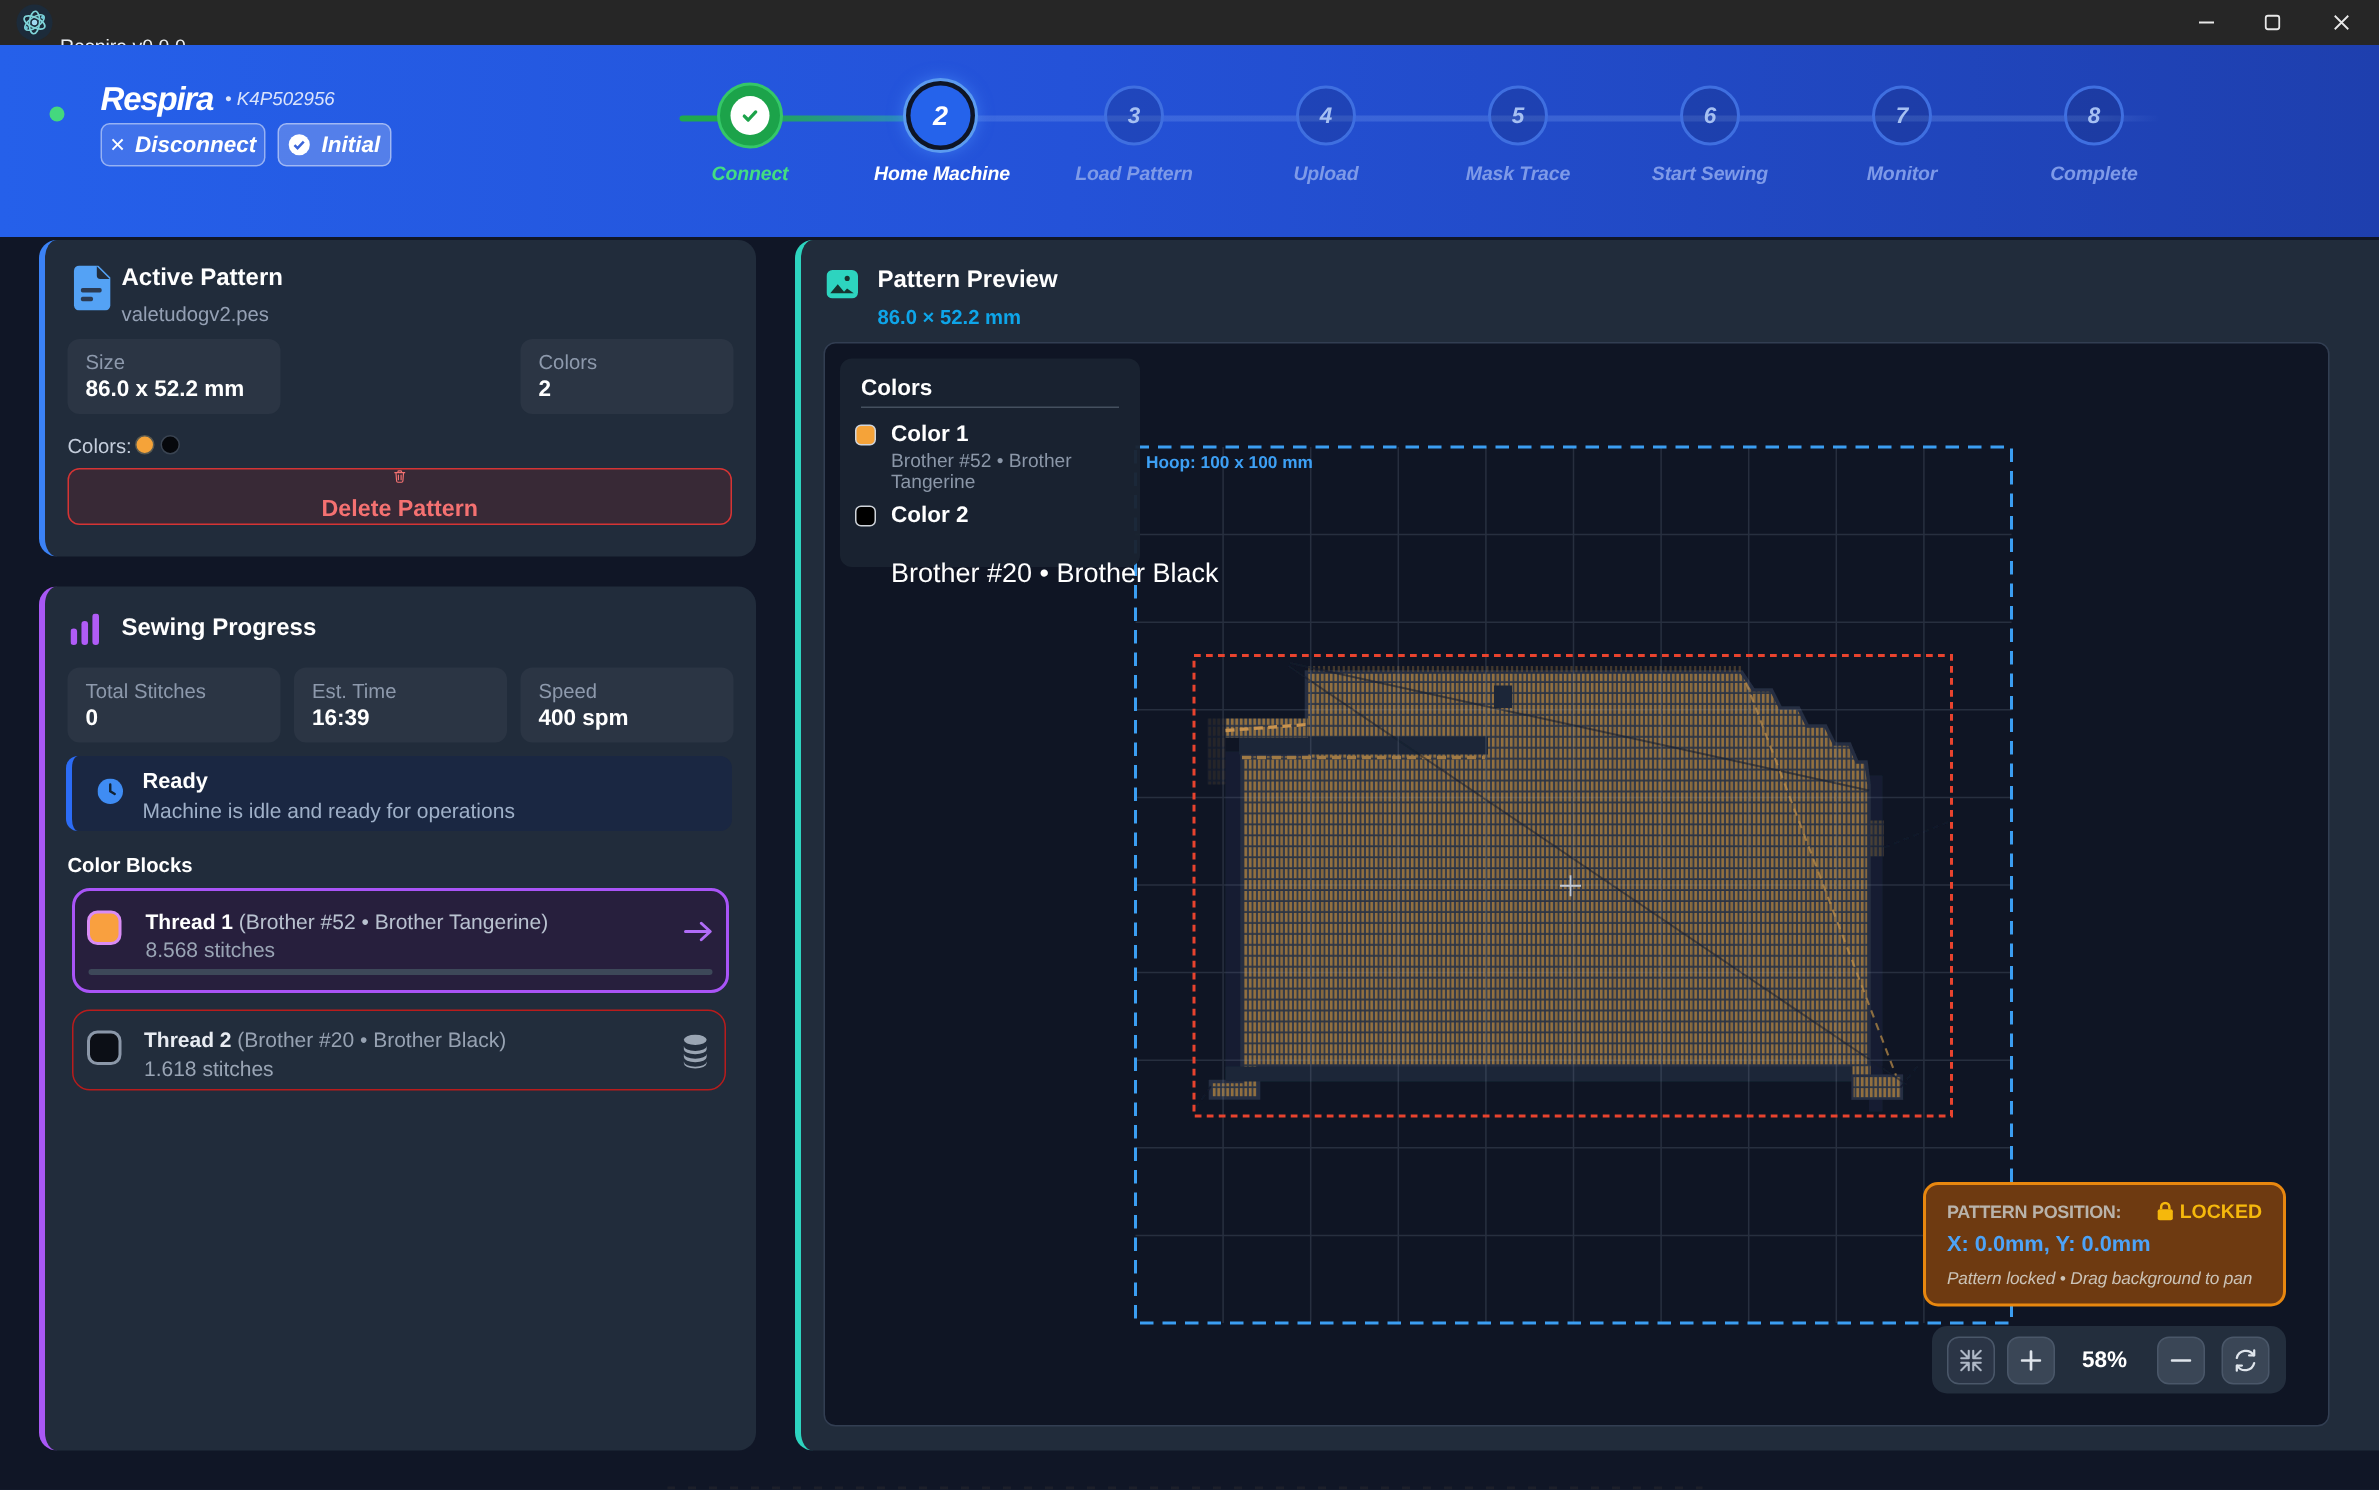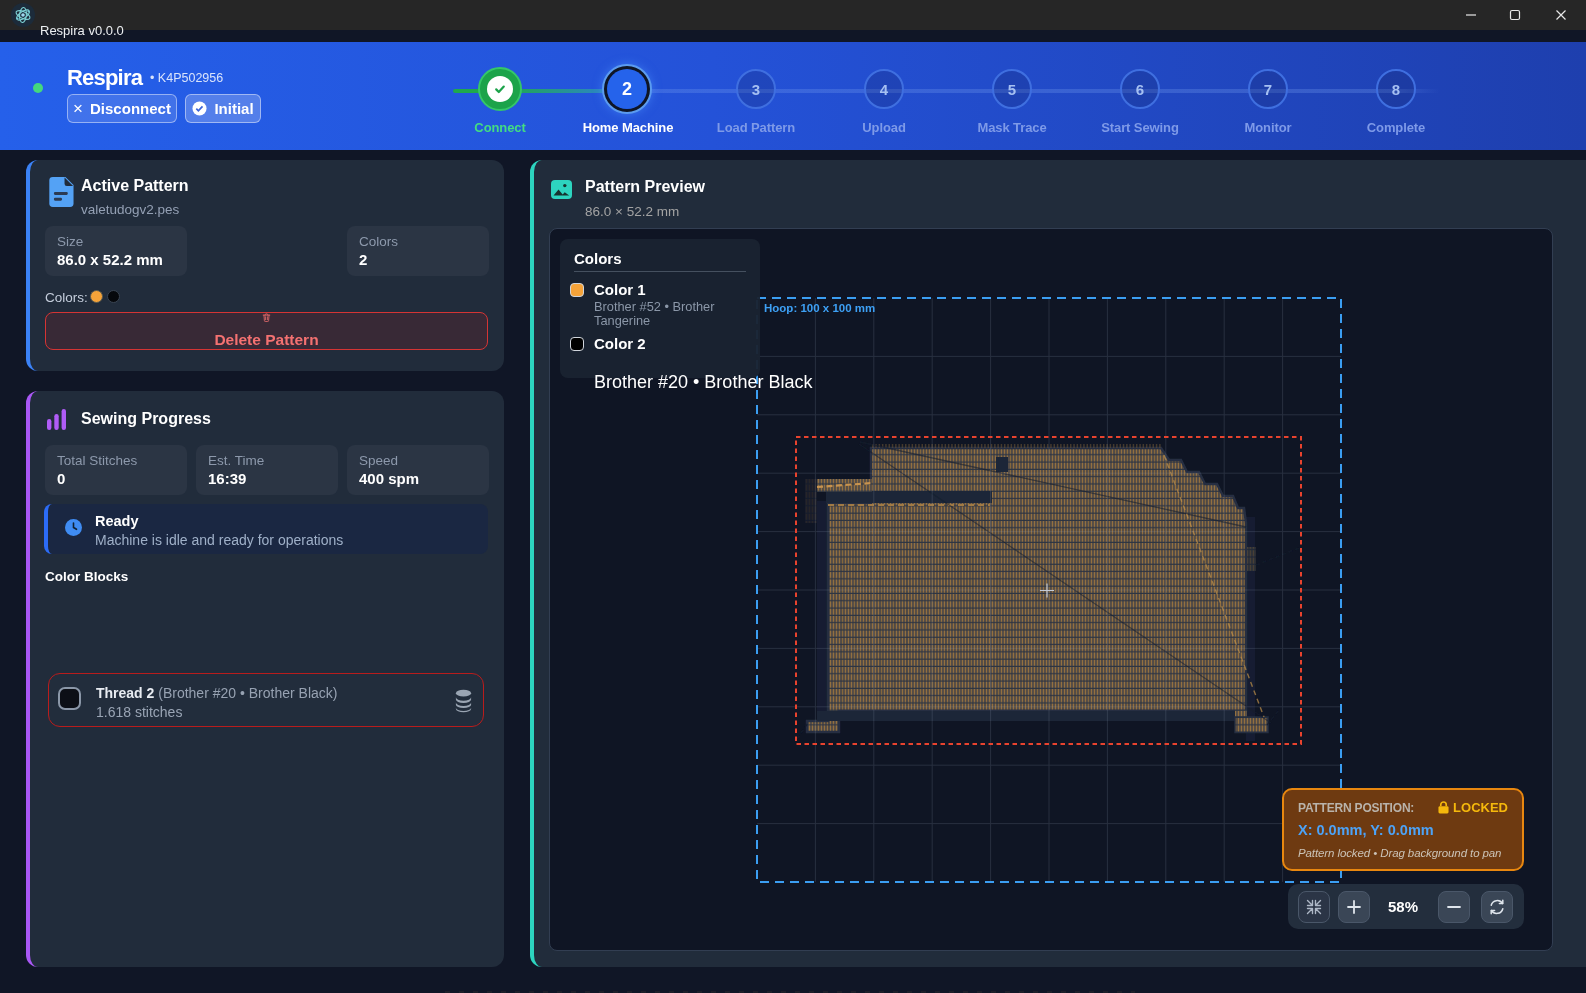--- a/index.html
+++ b/index.html
@@ -8,22 +8,22 @@
 #app { position:relative; width:1586px; height:993px; background:#101626; }
 
 
 #titlebar { position:absolute; left:0; top:0; width:1586px; height:30px; background:#262626; }
 #titlebar .appicon { position:absolute; left:11px; top:3px; width:24px; height:24px; border-radius:50%; background:#1c2b3a; }
 #titlebar .apptitle { position:absolute; left:40px; top:7px; font-size:13px; color:#eceff2;margin-top:16px; }
 .winbtn { position:absolute; top:0; width:46px; height:30px; }
 .winbtn svg { position:absolute; left:17px; top:9px; }
 
 
-#header { position:absolute; left:0; top:42px; width:1586px; height:108px;
-  background:linear-gradient(90deg,#2560ea 0%,#2452d8 45%,#1e3fae 100%); }
+#header { position:absolute; left:0; top:30px; width:1586px; height:128px;
+  background:linear-gradient(90deg,#2560ea 0%,#2452d8 45%,#1e3fae 100%);font-style:italic; }
 .hdot { position:absolute; left:33px; top:41px; width:10px; height:10px; border-radius:50%; background:#44d87e; }
 .htitle { position:absolute; left:67px; top:23px; font-size:22px; font-weight:bold; color:#fff; letter-spacing:-0.8px; }
 .hserial { position:absolute; left:150px; top:29px; font-size:12.5px; color:#d9e3fb; }
 .hbtn { position:absolute; top:52px; height:29px; border:1px solid rgba(255,255,255,0.45); border-radius:6px;
   background:rgba(255,255,255,0.13); color:#fff; font-size:15px; font-weight:bold; display:flex; align-items:center; justify-content:center; gap:7px; }
 #btn-disc { left:67px; width:110px; }
 #btn-init { left:185px; width:76px; background:rgba(255,255,255,0.22); }
 
 
 .stepline { position:absolute; height:4px; border-radius:2px; }
@@ -188,20 +188,29 @@
     <div class="abs" style="left:14px;top:113px;width:444px;height:50px;background:#1a2742;border-left:4px solid #2c6cf6;border-radius:8px;">
       <svg style="position:absolute;left:17px;top:15px;" width="17" height="17" viewBox="0 0 17 17">
         <circle cx="8.5" cy="8.5" r="8.5" fill="#3f8cf3"></circle>
         <path d="M8.5 4v4.5l3 1.8" fill="none" stroke="#123" stroke-width="1.6" stroke-linecap="round"></path>
       </svg>
       <div class="abs" style="left:47px;top:9px;font-size:14.5px;font-weight:bold;color:#fff;">Ready</div>
       <div class="abs" style="left:47px;top:28px;font-size:14px;color:#9fb0c8;">Machine is idle and ready for operations</div>
     </div>
     <div class="abs" style="left:15px;top:178px;font-size:13.5px;font-weight:bold;color:#fff;">Color Blocks</div>
 
+    <div class="abs" style="left:18px;top:201px;width:438px;height:70px;background:#271f3d;border:2px solid #a954f7;border-radius:12px;">
+      <div class="abs" style="left:8px;top:13px;width:23px;height:23px;border-radius:7px;background:#f9a03f;border:2px solid #d98cf5;"></div>
+      <div class="abs" style="left:47px;top:12px;font-size:14px;color:#b9c2d0;"><b style="color:#fff;">Thread 1</b> (Brother #52 • Brother Tangerine)</div>
+      <div class="abs" style="left:47px;top:31px;font-size:14px;color:#9aa5b5;">8.568 stitches</div>
+      <svg style="position:absolute;left:406px;top:20px;" width="19" height="14" viewBox="0 0 19 14">
+          <path d="M1 7h16M11.5 1.5L17.5 7l-6 5.5" fill="none" stroke="#b06cf7" stroke-width="2" stroke-linecap="round" stroke-linejoin="round"></path>
+        </svg>
+      <div class="abs" style="left:9px;top:52px;width:416px;height:4px;border-radius:2px;background:#3d4859;"></div>
+    </div>
 
     <div class="abs" style="left:18px;top:282px;width:436px;height:54px;background:#222d3c;border:1px solid #b91c1c;border-radius:12px;">
       <div class="abs" style="left:9px;top:13px;width:23px;height:23px;border-radius:7px;background:#0c0f16;border:2px solid #8b97a8;"></div>
       <div class="abs" style="left:47px;top:11px;font-size:14px;color:#97a2b2;"><b style="color:#e8ecf2;">Thread 2</b> (Brother #20 • Brother Black)</div>
       <div class="abs" style="left:47px;top:30px;font-size:14px;color:#9aa5b5;">1.618 stitches</div>
       <svg style="position:absolute;left:406px;top:15px;" width="17" height="24" viewBox="0 0 17 24">
         <ellipse cx="8.5" cy="4.2" rx="7.6" ry="3.4" fill="#9aa5b3"></ellipse>
         <path d="M0.9 8.3a7.6 3.4 0 0 0 15.2 0v2.2a7.6 3.4 0 0 1 -15.2 0z" fill="#9aa5b3"></path>
         <path d="M0.9 13.5a7.6 3.4 0 0 0 15.2 0v2.2a7.6 3.4 0 0 1 -15.2 0z" fill="#9aa5b3"></path>
         <path d="M0.9 18.7a7.6 3.4 0 0 0 15.2 0v1.2a7.6 3.4 0 0 1 -15.2 0z" fill="#9aa5b3"></path>
@@ -210,21 +219,21 @@
   </div>
 
   <div id="panel">
     <div id="pv-head">
       <svg style="position:absolute;left:17px;top:20px;" width="21" height="19" viewBox="0 0 21 19">
         <rect x="0" y="0" width="21" height="19" rx="4" fill="#2dd4bf"></rect>
         <circle cx="13.8" cy="5.6" r="1.7" fill="#16332f"></circle>
         <path d="M2.5 15.5l5-6 4.2 5 2-2.2 4.5 3.2z" fill="#16332f"></path>
       </svg>
       <div class="abs" style="left:51px;top:18px;font-size:16px;font-weight:bold;color:#fff;">Pattern Preview</div>
-      <div class="abs" style="left:51px;top:44px;font-size:13.5px;color:#a3a3a3;">86.0 × 52.2 mm</div>
+      <div class="abs" style="left:51px;top:44px;font-size:13.5px;color:#0ea5e9;font-weight:bold;">86.0 × 52.2 mm</div>
     </div>
     <div id="canvas">
       <svg id="cv" width="1004" height="723" viewBox="0 0 1004 723">
         <defs>
           <pattern id="st" width="3" height="7.3" patternUnits="userSpaceOnUse">
             <rect width="3" height="7.3" fill="#333a49"></rect>
             <rect x="0.6" y="0" width="1.75" height="6.2" fill="#93703f"></rect>
             <rect x="0" y="6.3" width="3" height="1" fill="#2b3342"></rect>
           </pattern>
           <pattern id="st2" width="13" height="7.3" patternUnits="userSpaceOnUse">

